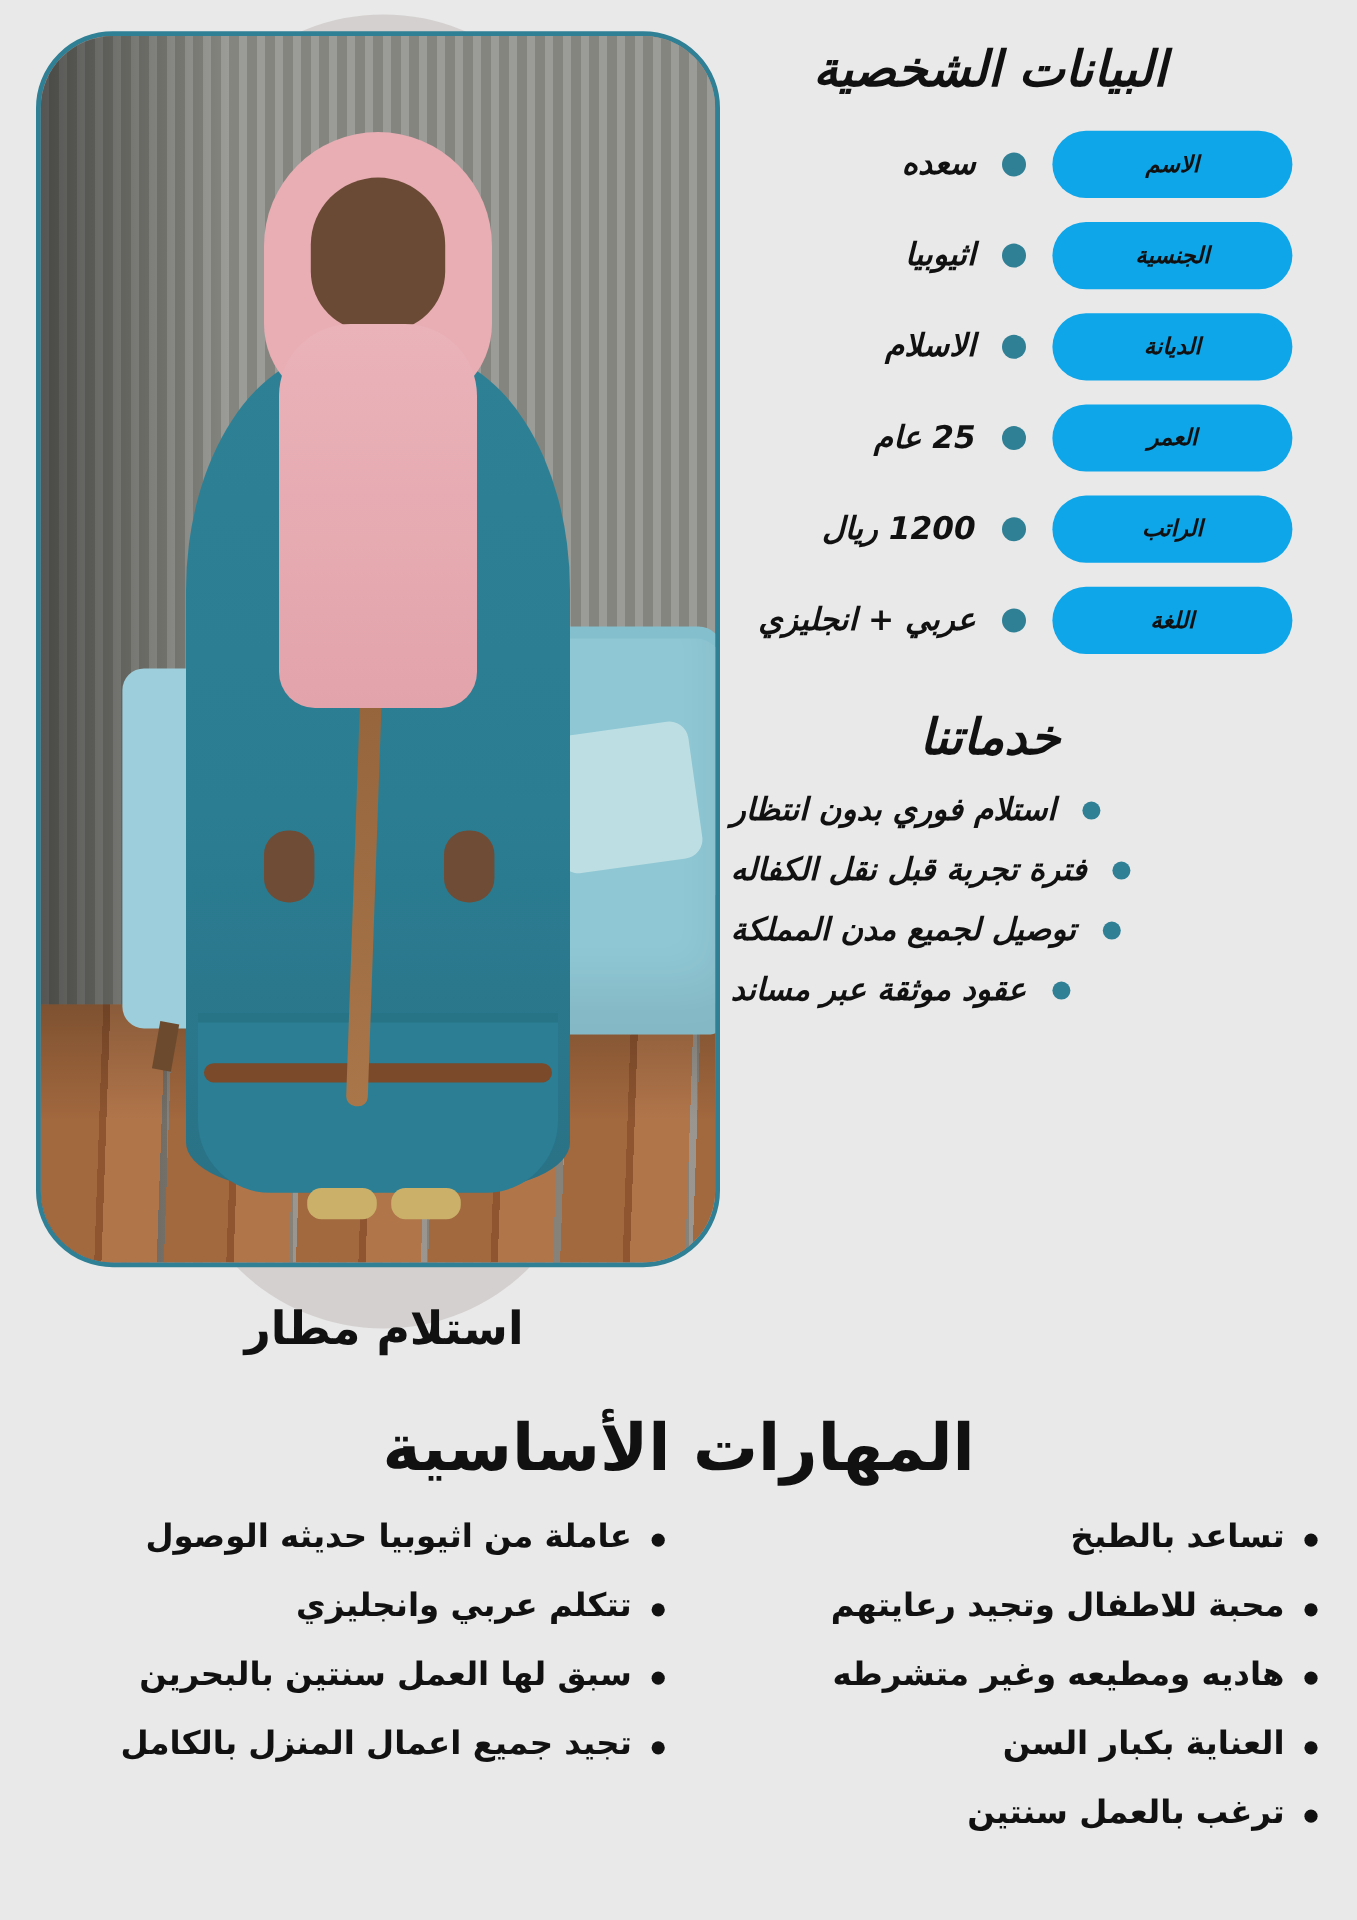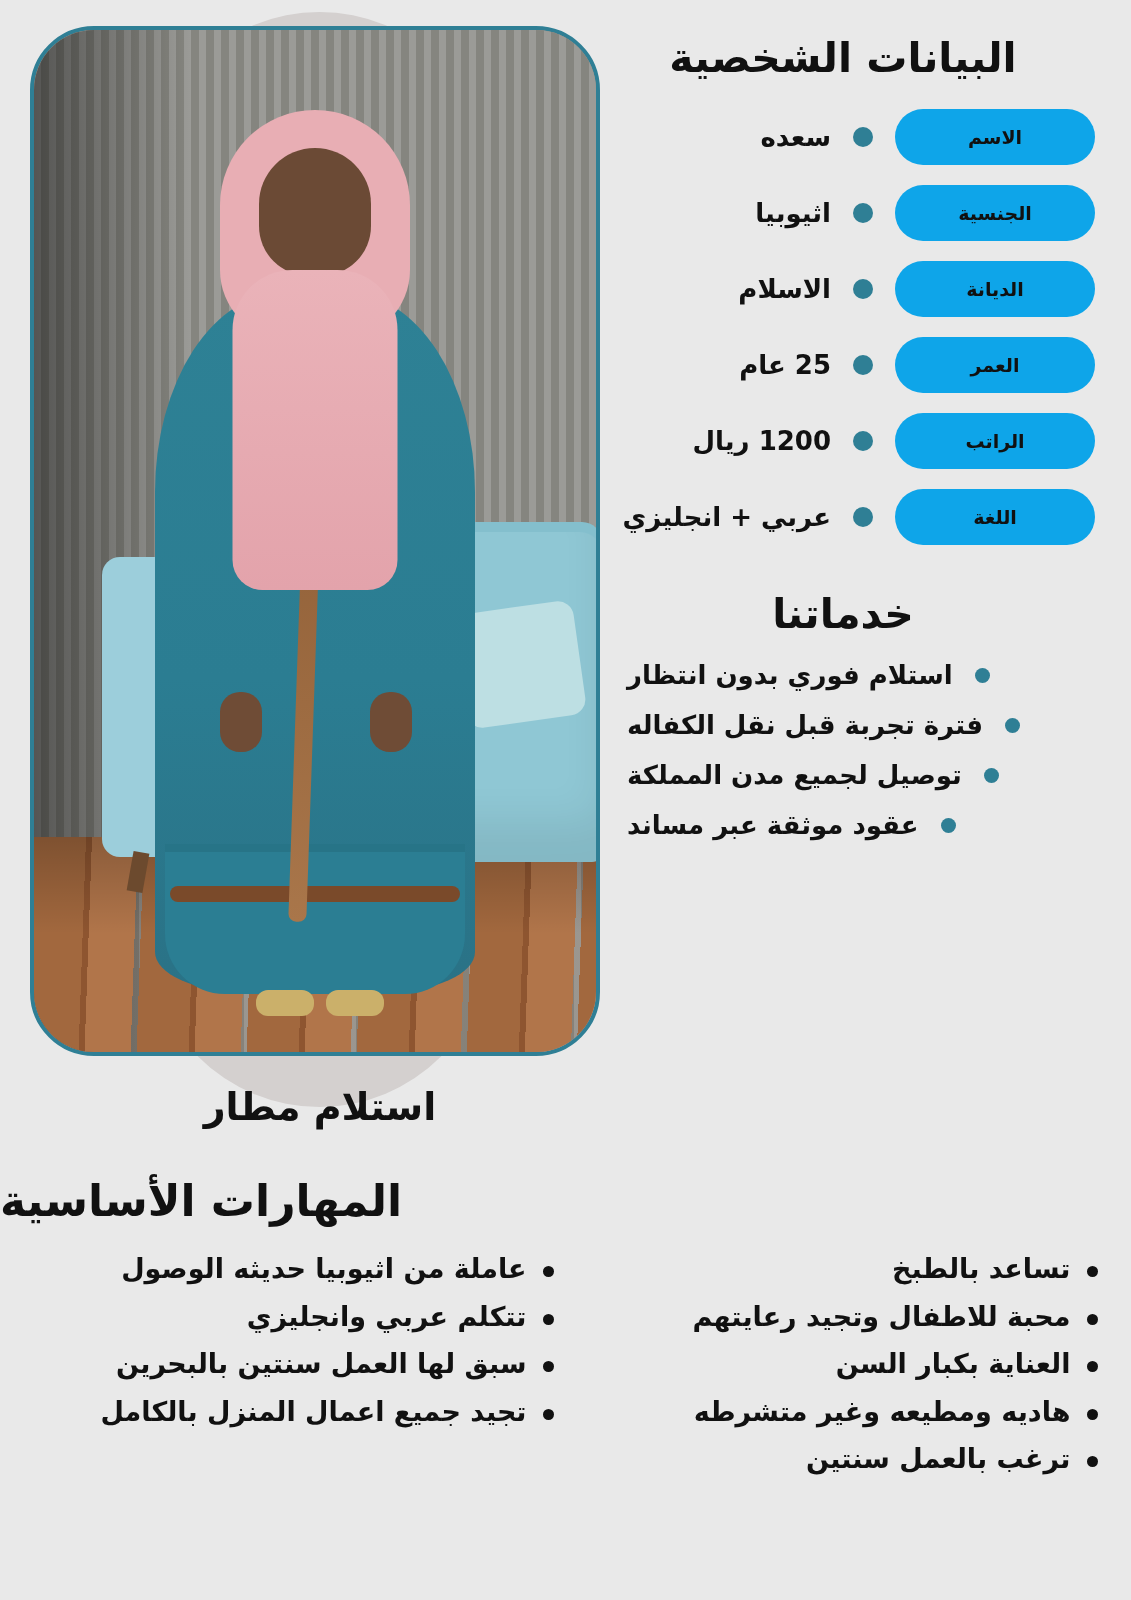--- a/index.html
+++ b/index.html
@@ -22,22 +22,23 @@
   .top {
     position: absolute;
     top: 0; right: 0;
     width: 1131px;
     height: 1160px;
   }
 
   .left-col {
     position: absolute;
     top: 34px;
-    right: 18px;
+    right: 36px;
     width: 540px;
+    font-style: italic;
   }
 
   .section-title {
     text-align: center;
     font-size: 41px;
     font-weight: bold;
     color: #111;
     letter-spacing: 0px;
   }
 
@@ -267,35 +268,35 @@
   }
 
   
   .skills {
     position: absolute;
     top: 1175px;
     right: 0;
     width: 1131px;
   }
   .skills-title {
-    text-align: left;
-    font-size: 44px;
+    text-align: center;
+    font-size: 54px;
     font-weight: bold;
     color: #111;
   }
   .skills-cols {
     margin-top: 26px;
     display: flex;
     justify-content: center;
     gap: 24px;
   }
   .skills-col {
     display: flex;
     flex-direction: column;
-    gap: 13px;
+    gap: 23px;
   }
   .skill-item {
     display: flex;
     align-items: flex-start;
     justify-content: flex-start;
     gap: 16px;
   }
   .skill-bullet {
     width: 11px; height: 11px; border-radius: 50%;
     background: #111;
@@ -414,25 +415,25 @@
         <div class="skill-item">
           <div class="skill-bullet"></div>
           <div class="skill-text">تساعد بالطبخ</div>
         </div>
         <div class="skill-item">
           <div class="skill-bullet"></div>
           <div class="skill-text">محبة للاطفال وتجيد رعايتهم</div>
         </div>
         <div class="skill-item">
           <div class="skill-bullet"></div>
+          <div class="skill-text">هاديه ومطيعه وغير متشرطه</div>
+        </div>
+        <div class="skill-item">
+          <div class="skill-bullet"></div>
           <div class="skill-text">العناية بكبار السن</div>
-        </div>
-        <div class="skill-item">
-          <div class="skill-bullet"></div>
-          <div class="skill-text">هاديه ومطيعه وغير متشرطه</div>
         </div>
         <div class="skill-item">
           <div class="skill-bullet"></div>
           <div class="skill-text">ترغب بالعمل سنتين</div>
         </div>
       </div>
 
       <div class="skills-col col-right">
         <div class="skill-item">
           <div class="skill-bullet"></div>

